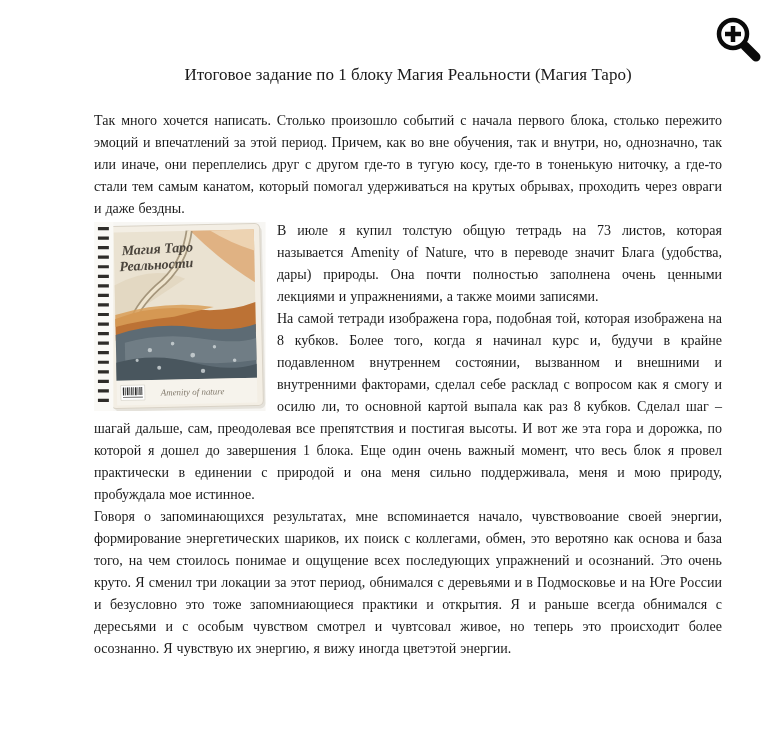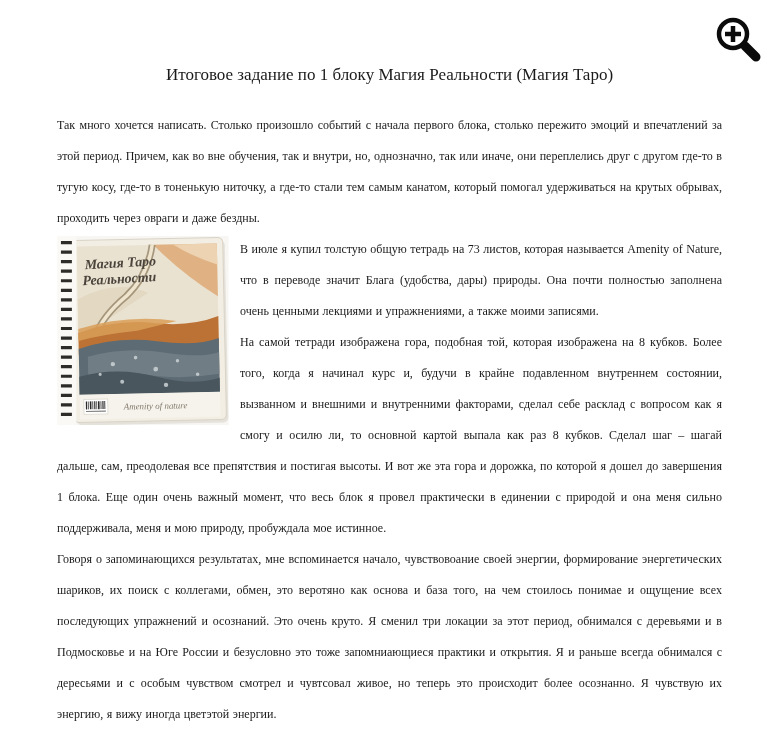--- a/index.html
+++ b/index.html
@@ -10,32 +10,32 @@
     background:#ffffff;
     overflow:hidden;
     font-family:"Liberation Serif", serif;
     color:#1a1a1a;
   }
   .zoom-btn{
     position:absolute;top:13px;right:13px;
     width:52px;height:52px;
     cursor:pointer;
   }
-  .doc{padding:64px 55px 0 57px;}
+  .doc{padding:64px 55px 0 57px;margin-left:37px;}
   .title{
     font-size:17px;font-weight:normal;
     text-align:center;
     margin:0 0 24px 0;
     line-height:22px;
     white-space:nowrap;
   }
   .doc p{
     margin:0;
-    font-size:12px;
-    line-height:31px;
+    font-size:14px;
+    line-height:22px;
     text-align:justify;
     word-spacing:0.5px;
   }
   figure.notebook{
     float:left;
     width:172px;height:189px;
     margin:2px 11px 3px 0;
     padding:0;
   }
   figure.notebook svg{display:block;}

